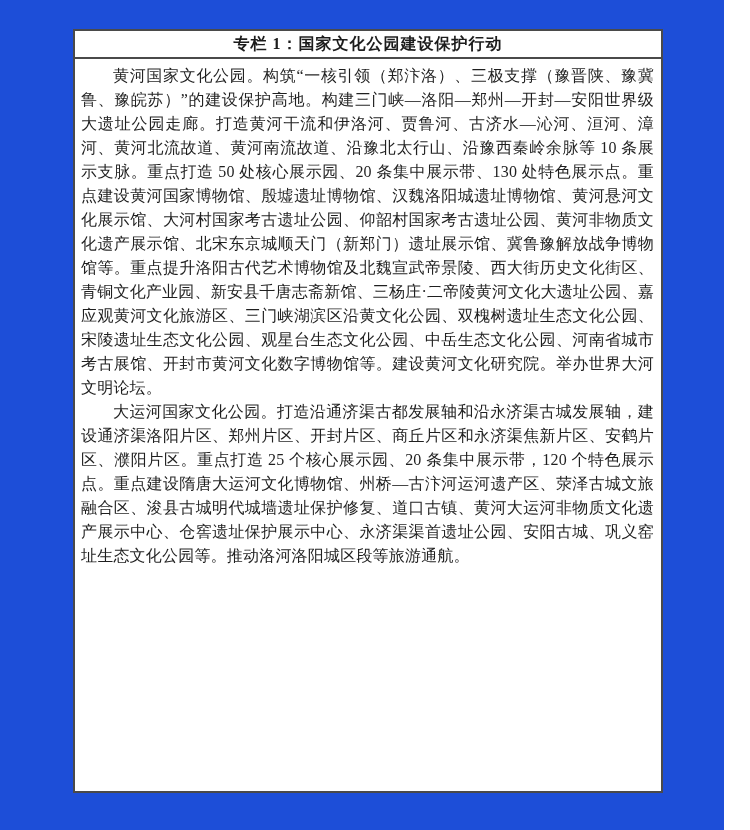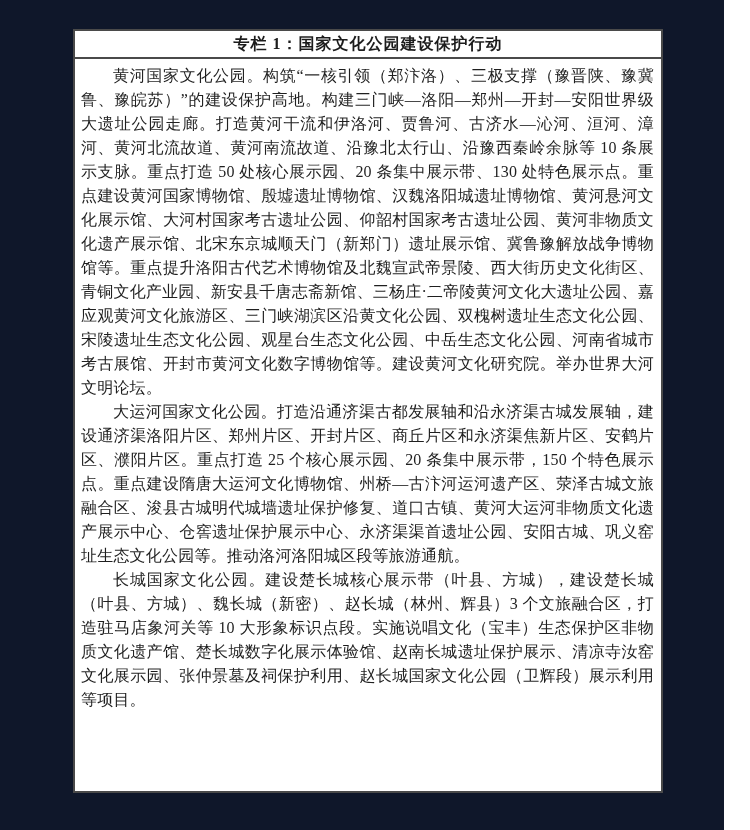--- a/index.html
+++ b/index.html
@@ -4,21 +4,21 @@
 <style>
   html, body {
     margin: 0;
     padding: 0;
     background: #ffffff;
   }
   .page {
     position: relative;
     width: 724px;
     height: 830px;
-    background: #0f172a;
+    background: #1d4ed8;
     font-family: "Liberation Serif", "DejaVu Serif", serif;
     overflow: hidden;
   }
   .panel {
     position: absolute;
     left: 73px;
     top: 29px;
     width: 590px;
     height: 764px;
     border: 2px solid #4a4a4a;
@@ -58,17 +58,16 @@
 </head>
 <body>
 
 <div class="page">
   <div class="panel">
     <div class="panel-title-row">
       <div class="panel-title">专栏 1：国家文化公园建设保护行动</div>
     </div>
     <div class="panel-body">
       <p>黄河国家文化公园。构筑“一核引领（郑汴洛）、三极支撑（豫晋陕、豫冀鲁、豫皖苏）”的建设保护高地。构建三门峡—洛阳—郑州—开封—安阳世界级大遗址公园走廊。打造黄河干流和伊洛河、贾鲁河、古济水—沁河、洹河、漳河、黄河北流故道、黄河南流故道、沿豫北太行山、沿豫西秦岭余脉等 10 条展示支脉。重点打造 50 处核心展示园、20 条集中展示带、130 处特色展示点。重点建设黄河国家博物馆、殷墟遗址博物馆、汉魏洛阳城遗址博物馆、黄河悬河文化展示馆、大河村国家考古遗址公园、仰韶村国家考古遗址公园、黄河非物质文化遗产展示馆、北宋东京城顺天门（新郑门）遗址展示馆、冀鲁豫解放战争博物馆等。重点提升洛阳古代艺术博物馆及北魏宣武帝景陵、西大街历史文化街区、青铜文化产业园、新安县千唐志斋新馆、三杨庄·二帝陵黄河文化大遗址公园、嘉应观黄河文化旅游区、三门峡湖滨区沿黄文化公园、双槐树遗址生态文化公园、宋陵遗址生态文化公园、观星台生态文化公园、中岳生态文化公园、河南省城市考古展馆、开封市黄河文化数字博物馆等。建设黄河文化研究院。举办世界大河文明论坛。</p>
-      <p>大运河国家文化公园。打造沿通济渠古都发展轴和沿永济渠古城发展轴，建设通济渠洛阳片区、郑州片区、开封片区、商丘片区和永济渠焦新片区、安鹤片区、濮阳片区。重点打造 25 个核心展示园、20 条集中展示带，150 个特色展示点。重点建设隋唐大运河文化博物馆、州桥—古汴河运河遗产区、荥泽古城文旅融合区、浚县古城明代城墙遗址保护修复、道口古镇、黄河大运河非物质文化遗产展示中心、仓窖遗址保护展示中心、永济渠渠首遗址公园、安阳古城、巩义窑址生态文化公园等。推动洛河洛阳城区段等旅游通航。</p>
-      <p>长城国家文化公园。建设楚长城核心展示带（叶县、方城），建设楚长城（叶县、方城）、魏长城（新密）、赵长城（林州、辉县）3 个文旅融合区，打造驻马店象河关等 10 大形象标识点段。实施说唱文化（宝丰）生态保护区非物质文化遗产馆、楚长城数字化展示体验馆、赵南长城遗址保护展示、清凉寺汝窑文化展示园、张仲景墓及祠保护利用、赵长城国家文化公园（卫辉段）展示利用等项目。</p>
+      <p>大运河国家文化公园。打造沿通济渠古都发展轴和沿永济渠古城发展轴，建设通济渠洛阳片区、郑州片区、开封片区、商丘片区和永济渠焦新片区、安鹤片区、濮阳片区。重点打造 25 个核心展示园、20 条集中展示带，120 个特色展示点。重点建设隋唐大运河文化博物馆、州桥—古汴河运河遗产区、荥泽古城文旅融合区、浚县古城明代城墙遗址保护修复、道口古镇、黄河大运河非物质文化遗产展示中心、仓窖遗址保护展示中心、永济渠渠首遗址公园、安阳古城、巩义窑址生态文化公园等。推动洛河洛阳城区段等旅游通航。</p>
     </div>
   </div>
 </div>
 
 </body></html>

